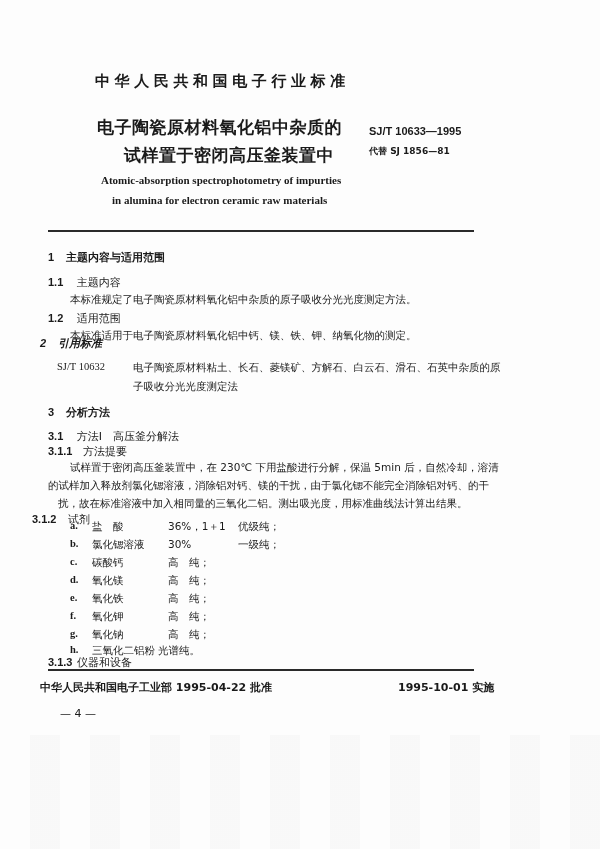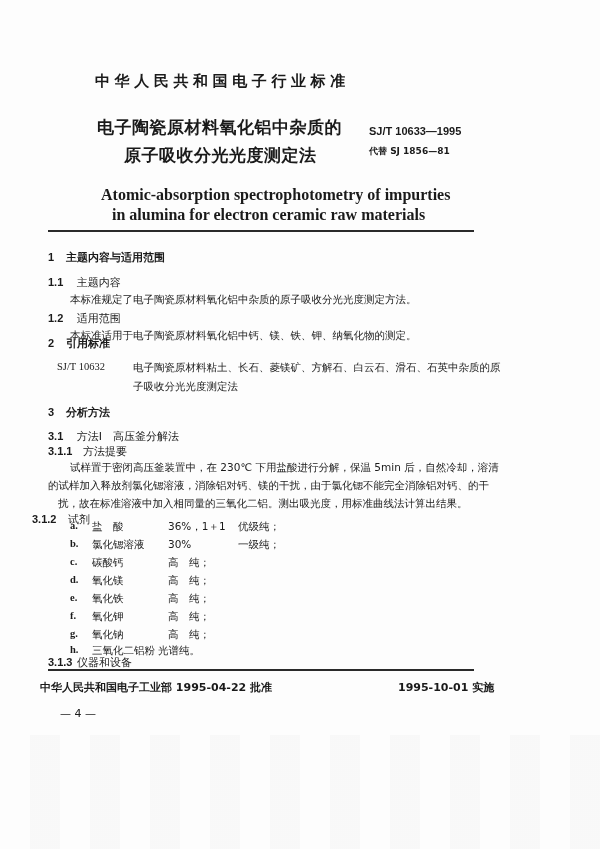--- a/index.html
+++ b/index.html
@@ -8,21 +8,21 @@
       overflow: hidden; color: #1a1a1a;
       font-family: "DejaVu Sans", "Liberation Sans", sans-serif;
     }
     .abs { position: absolute; white-space: nowrap; }
     .std-header { left: 95px; top: 72px; font-size: 15px; font-weight: bold; letter-spacing: 4.6px; }
     .title-cn { font-size: 17px; font-weight: bold; letter-spacing: 0.5px; }
     .title1 { left: 97px; top: 116px; }
     .title2 { left: 124px; top: 144px; }
     .std-code { left: 369px; top: 125px; font-size: 11px; font-weight: bold; font-family: "Liberation Sans", sans-serif; }
     .replaces { left: 369px; top: 145px; font-size: 9px; font-weight: bold; }
-    .title-en { font-family: "Liberation Serif", serif; font-weight: bold; font-size: 16px; margin-top: 12px; }
+    .title-en { font-family: "Liberation Serif", serif; font-weight: bold; font-size: 11px; }
     .en1 { left: 101px; top: 174px; }
     .en2 { left: 112px; top: 194px; }
     .rule { position: absolute; left: 48px; width: 426px; height: 2px; background: #2a2a2a; }
     .rule-top { top: 230px; }
     .rule-bottom { top: 669px; }
     .sec { font-size: 11px; font-weight: bold; text-align: center; }
     .sub { font-size: 11px; }
     .para { font-size: 10.5px; }
     .num { display: inline-block; font-family: "Liberation Sans", sans-serif; font-weight: bold; }
     .reagent { position: absolute; left: 70px; font-size: 10.5px; height: 18px; }
@@ -38,21 +38,21 @@
       repeating-linear-gradient(90deg, rgba(0,0,0,0.0) 0 30px, rgba(0,0,0,0.03) 30px 60px); opacity: 0.6; }
   </style>
 </head>
 <body>
 
 <div>
 
   <div class="abs std-header">中华人民共和国电子行业标准</div>
 
   <div class="abs title-cn title1">电子陶瓷原材料氧化铝中杂质的</div>
-  <div class="abs title-cn title2">原子吸收分光光度测定法</div>
+  <div class="abs title-cn title2">试样置于密闭高压釜装置中</div>
 
   <div class="abs std-code">SJ/T 10633—1995</div>
   <div class="abs replaces">代替 SJ 1856—81</div>
 
   <div class="abs title-en en1">Atomic-absorption spectrophotometry of impurties</div>
   <div class="abs title-en en2">in alumina for electron ceramic raw materials</div>
 
   <div class="rule rule-top"></div>
 
   <div class="abs sec" style="left:48px; top:250px;">
@@ -65,21 +65,21 @@
     <span style="margin-left:10px;">主题内容</span>
   </div>
   <div class="abs para" style="left:70px; top:293px;">本标准规定了电子陶瓷原材料氧化铝中杂质的原子吸收分光光度测定方法。</div>
 
   <div class="abs sub" style="left:48px; top:311px;">
     <span class="num">1.2</span>
     <span style="margin-left:10px;">适用范围</span>
   </div>
   <div class="abs para" style="left:70px; top:329px;">本标准适用于电子陶瓷原材料氧化铝中钙、镁、铁、钾、纳氧化物的测定。</div>
 
-  <div class="abs sec" style="left:48px; top:335px; top:336px;">
+  <div class="abs sec" style="left:40px; top:335px; top:336px;font-style:italic;">
     <span class="num">2</span>
     <span style="margin-left:8px;">引用标准</span>
   </div>
 
   <div class="abs para" style="left:57px; top:361px; font-family:'Liberation Serif', serif;">SJ/T 10632</div>
   <div class="abs para" style="left:133px; top:361px;">电子陶瓷原材料粘土、长石、菱镁矿、方解石、白云石、滑石、石英中杂质的原</div>
   <div class="abs para" style="left:133px; top:380px;">子吸收分光光度测定法</div>
 
   <div class="abs sec" style="left:48px; top:405px;">
     <span class="num">3</span>

